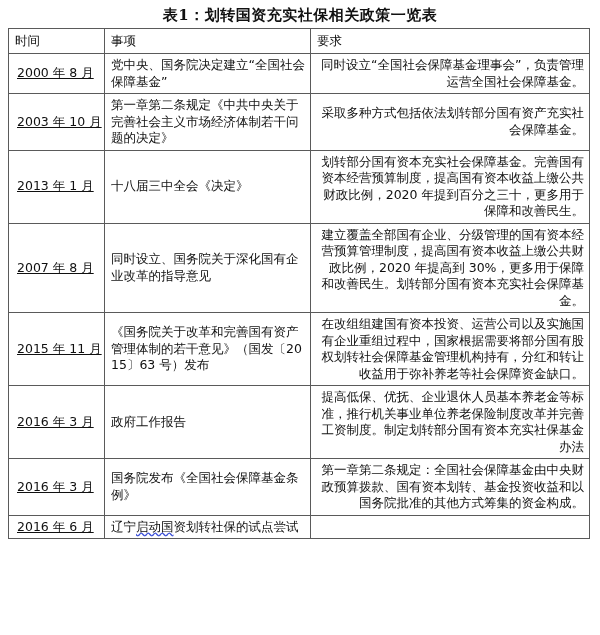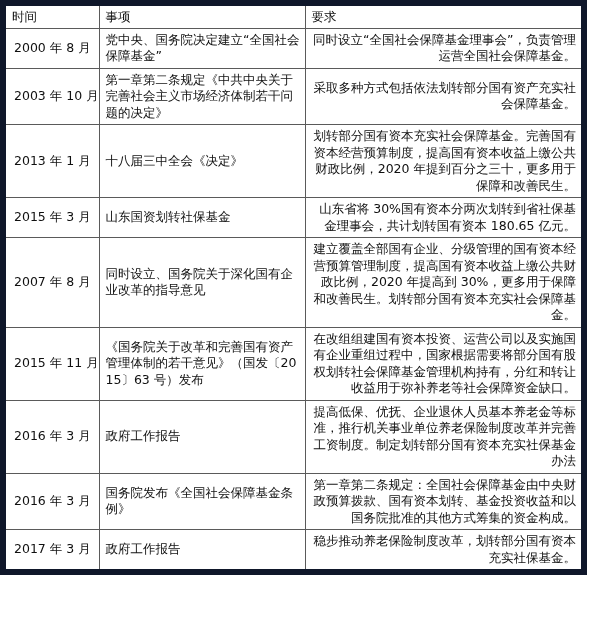--- a/index.html
+++ b/index.html
@@ -32,21 +32,22 @@
     height: 28px;
     padding-top: 2px;
     box-sizing: border-box;
     color: #111;
   }
 
   #policy-table {
     border-collapse: collapse;
     table-layout: fixed;
     width: 581px;
-    border: 6px solid #0f172a;
+    margin-left: 8px;
+    border: 1px solid #0f172a;
   }
 
   #policy-table col.c-time  { width: 96px; }
   #policy-table col.c-item  { width: 206px; }
   #policy-table col.c-req   { width: 279px; }
 
   #policy-table th,
   #policy-table td {
     border: 1px solid #5a5a5a;
     vertical-align: middle;
@@ -64,20 +65,21 @@
     font-weight: normal;
     height: 25px;
     padding-top: 2px;
     padding-bottom: 2px;
   }
 
   #policy-table td.col-time {
     text-align: left;
     white-space: nowrap;
     padding-left: 8px;
+    text-decoration: underline;
   }
 
   #policy-table td.col-item {
     text-align: left;
   }
 
   #policy-table td.col-req {
     text-align: right;
     vertical-align: middle;
   }
@@ -85,20 +87,21 @@
   .misspell {
     text-decoration: underline wavy #3b4fd8;
     text-decoration-skip-ink: none;
   }
 </style>
 </head>
 <body>
 
 <div id="page">
 
+  <div id="table-title">表1：划转国资充实社保相关政策一览表</div>
 
   <table id="policy-table">
     <colgroup>
       <col class="c-time">
       <col class="c-item">
       <col class="c-req">
     </colgroup>
     <thead>
       <tr>
         <th class="col-time">时间</th>
@@ -119,25 +122,20 @@
         <td class="col-item">第一章第二条规定《中共中央关于完善社会主义市场经济体制若干问题的决定》</td>
         <td class="col-req">采取多种方式包括依法划转部分国有资产充实社会保障基金。</td>
       </tr>
 
       <tr>
         <td class="col-time">2013 年 1 月</td>
         <td class="col-item">十八届三中全会《决定》</td>
         <td class="col-req">划转部分国有资本充实社会保障基金。完善国有资本经营预算制度，提高国有资本收益上缴公共财政比例，2020 年提到百分之三十，更多用于保障和改善民生。</td>
       </tr>
 
-      <tr>
-        <td class="col-time">2015 年 3 月</td>
-        <td class="col-item">山东国资划转社保基金</td>
-        <td class="col-req">山东省将 30%国有资本分两次划转到省社保基金理事会，共计划转国有资本 180.65 亿元。</td>
-      </tr>
 
       <tr>
         <td class="col-time">2007 年 8 月</td>
         <td class="col-item">同时设立、国务院关于深化国有企业改革的指导意见</td>
         <td class="col-req">建立覆盖全部国有企业、分级管理的国有资本经营预算管理制度，提高国有资本收益上缴公共财政比例，2020 年提高到 30%，更多用于保障和改善民生。划转部分国有资本充实社会保障基金。</td>
       </tr>
 
       <tr>
         <td class="col-time">2015 年 11 月</td>
         <td class="col-item">《国务院关于改革和完善国有资产管理体制的若干意见》（国发〔2015〕63 号）发布</td>
@@ -149,23 +147,25 @@
         <td class="col-item">政府工作报告</td>
         <td class="col-req">提高低保、优抚、企业退休人员基本养老金等标准，推行机关事业单位养老保险制度改革并完善工资制度。制定划转部分国有资本充实社保基金办法</td>
       </tr>
 
       <tr>
         <td class="col-time">2016 年 3 月</td>
         <td class="col-item">国务院发布《全国社会保障基金条例》</td>
         <td class="col-req">第一章第二条规定：全国社会保障基金由中央财政预算拨款、国有资本划转、基金投资收益和以国务院批准的其他方式筹集的资金构成。</td>
       </tr>
 
+      <tr>
+        <td class="col-time">2016 年 6 月</td>
+        <td class="col-item">
+          <span>辽宁</span><span class="misspell">启动国</span><span>资划转社保的试点尝试</span>
+        </td>
+        <td class="col-req"></td>
+      </tr>
 
-      <tr>
-        <td class="col-time">2017 年 3 月</td>
-        <td class="col-item">政府工作报告</td>
-        <td class="col-req">稳步推动养老保险制度改革，划转部分国有资本充实社保基金。</td>
-      </tr>
 
     </tbody>
   </table>
 
 </div>
 
 </body></html>

